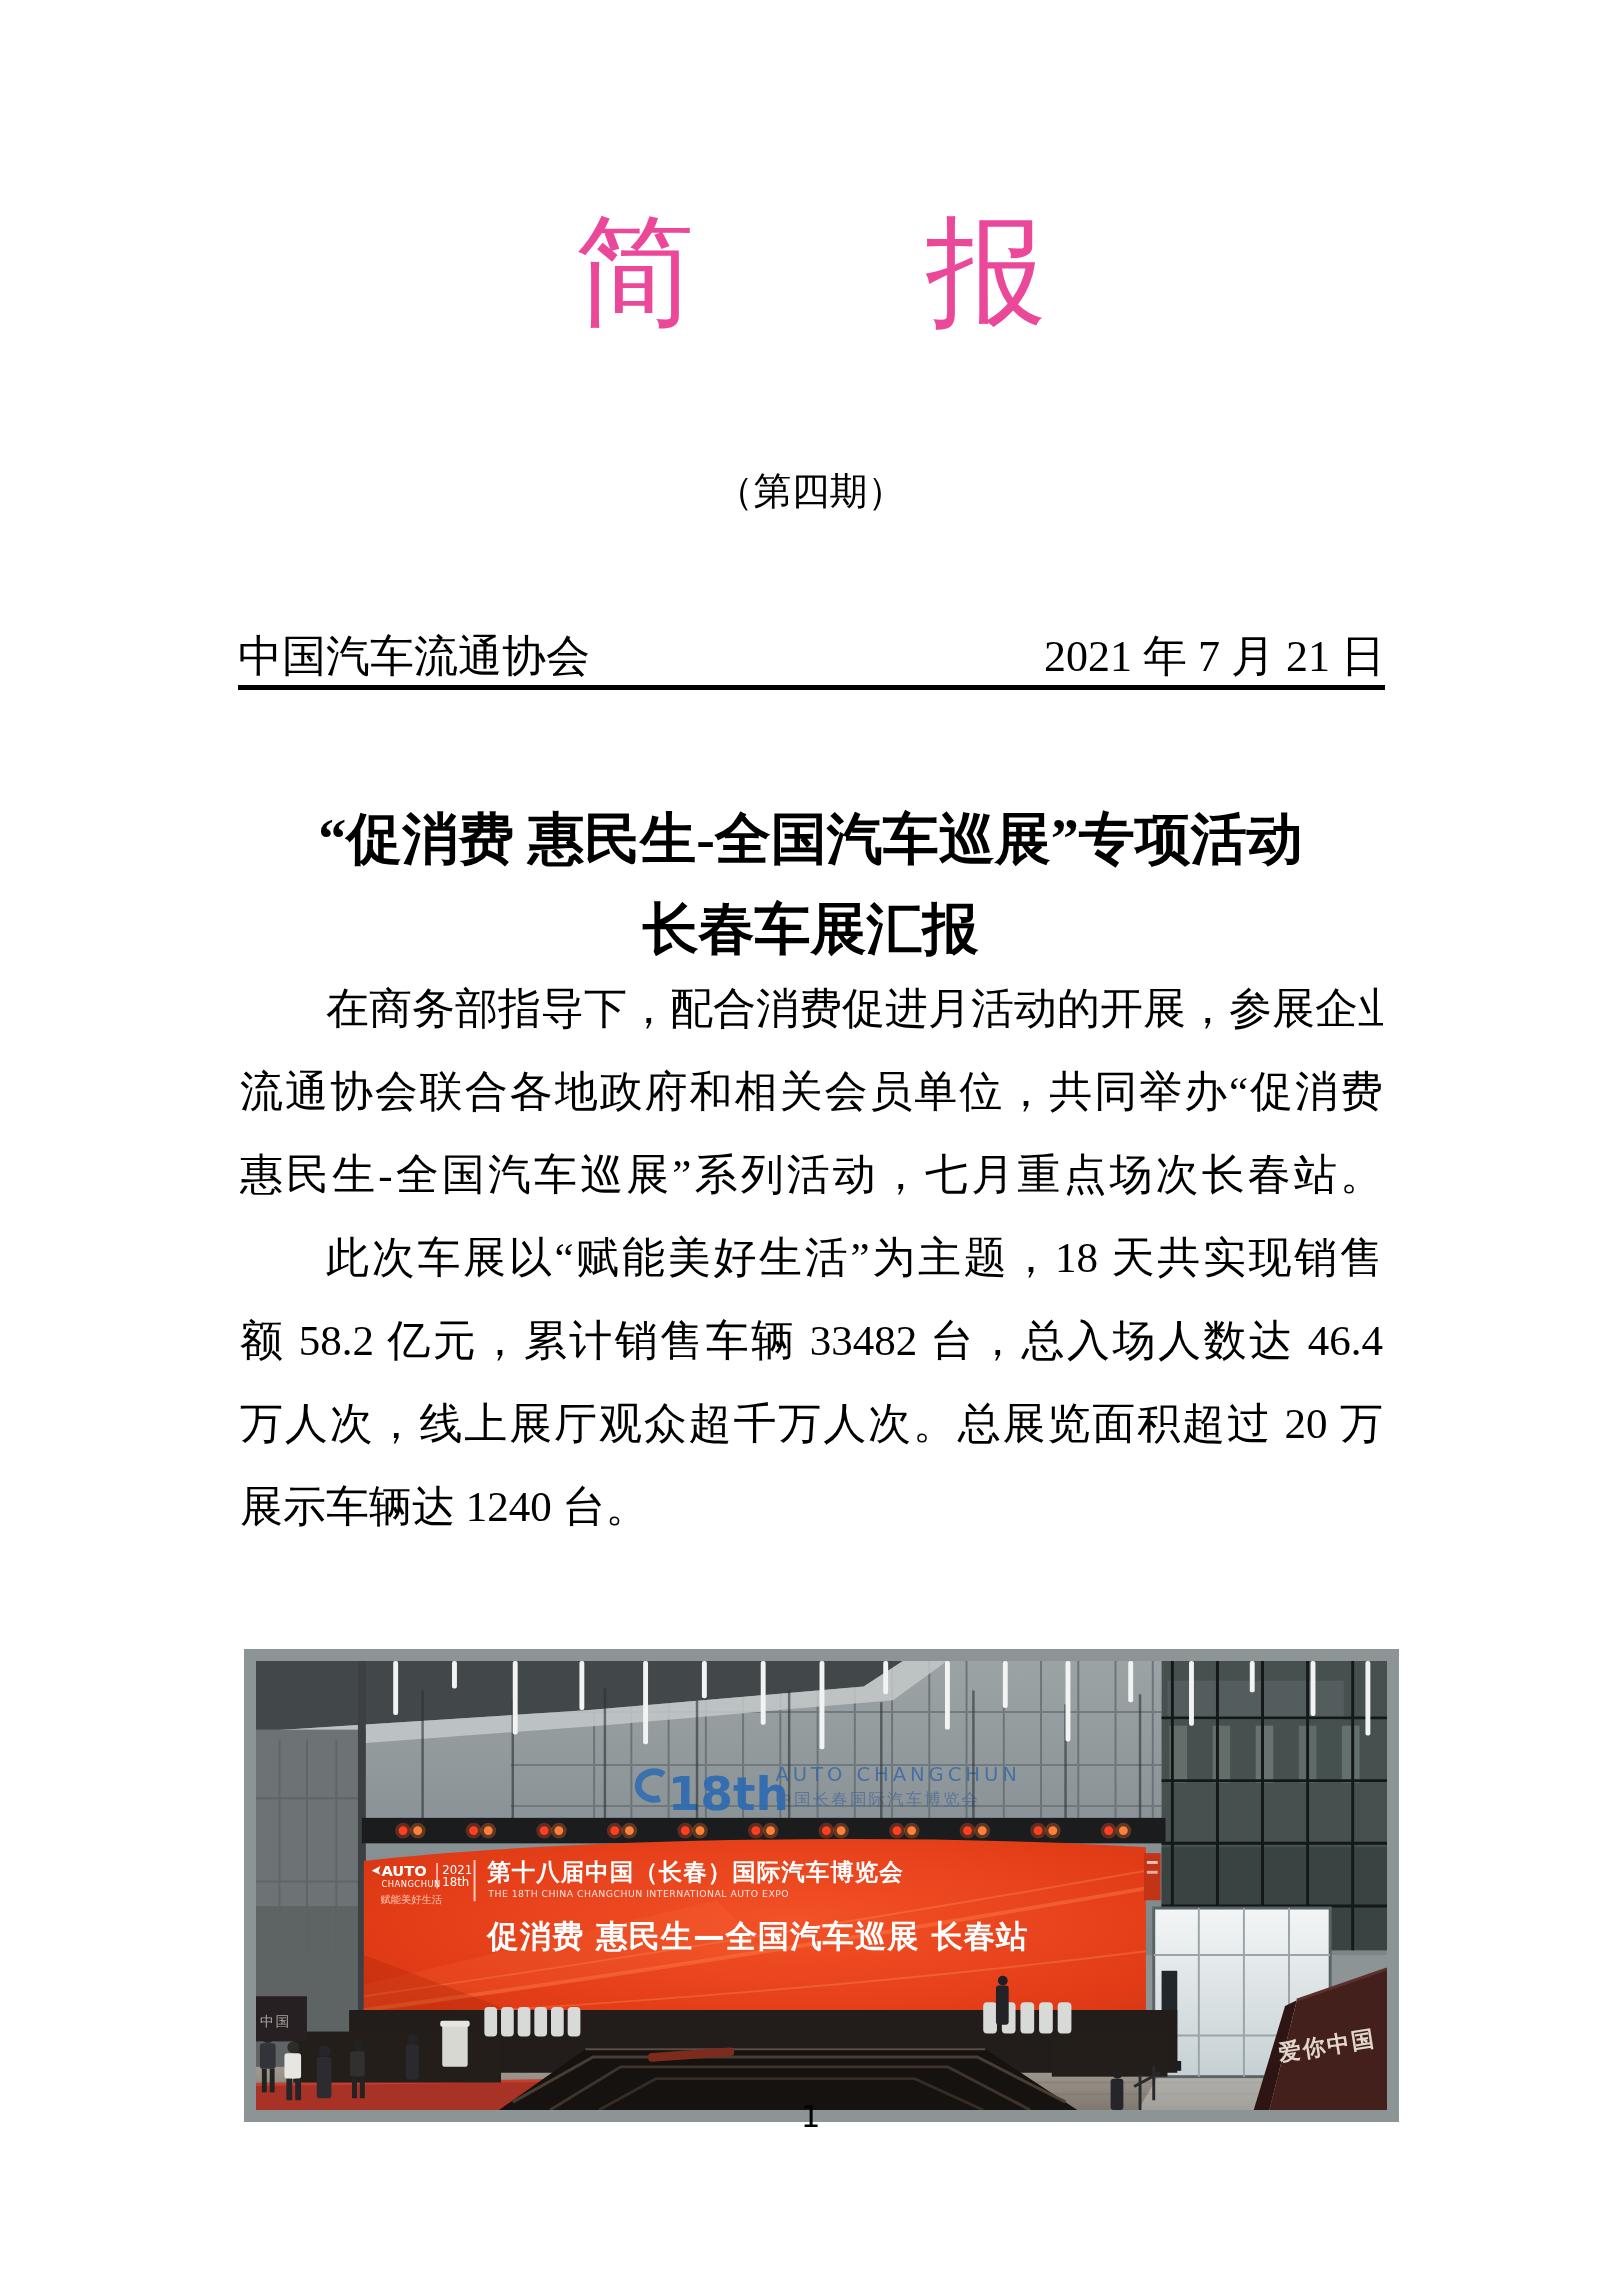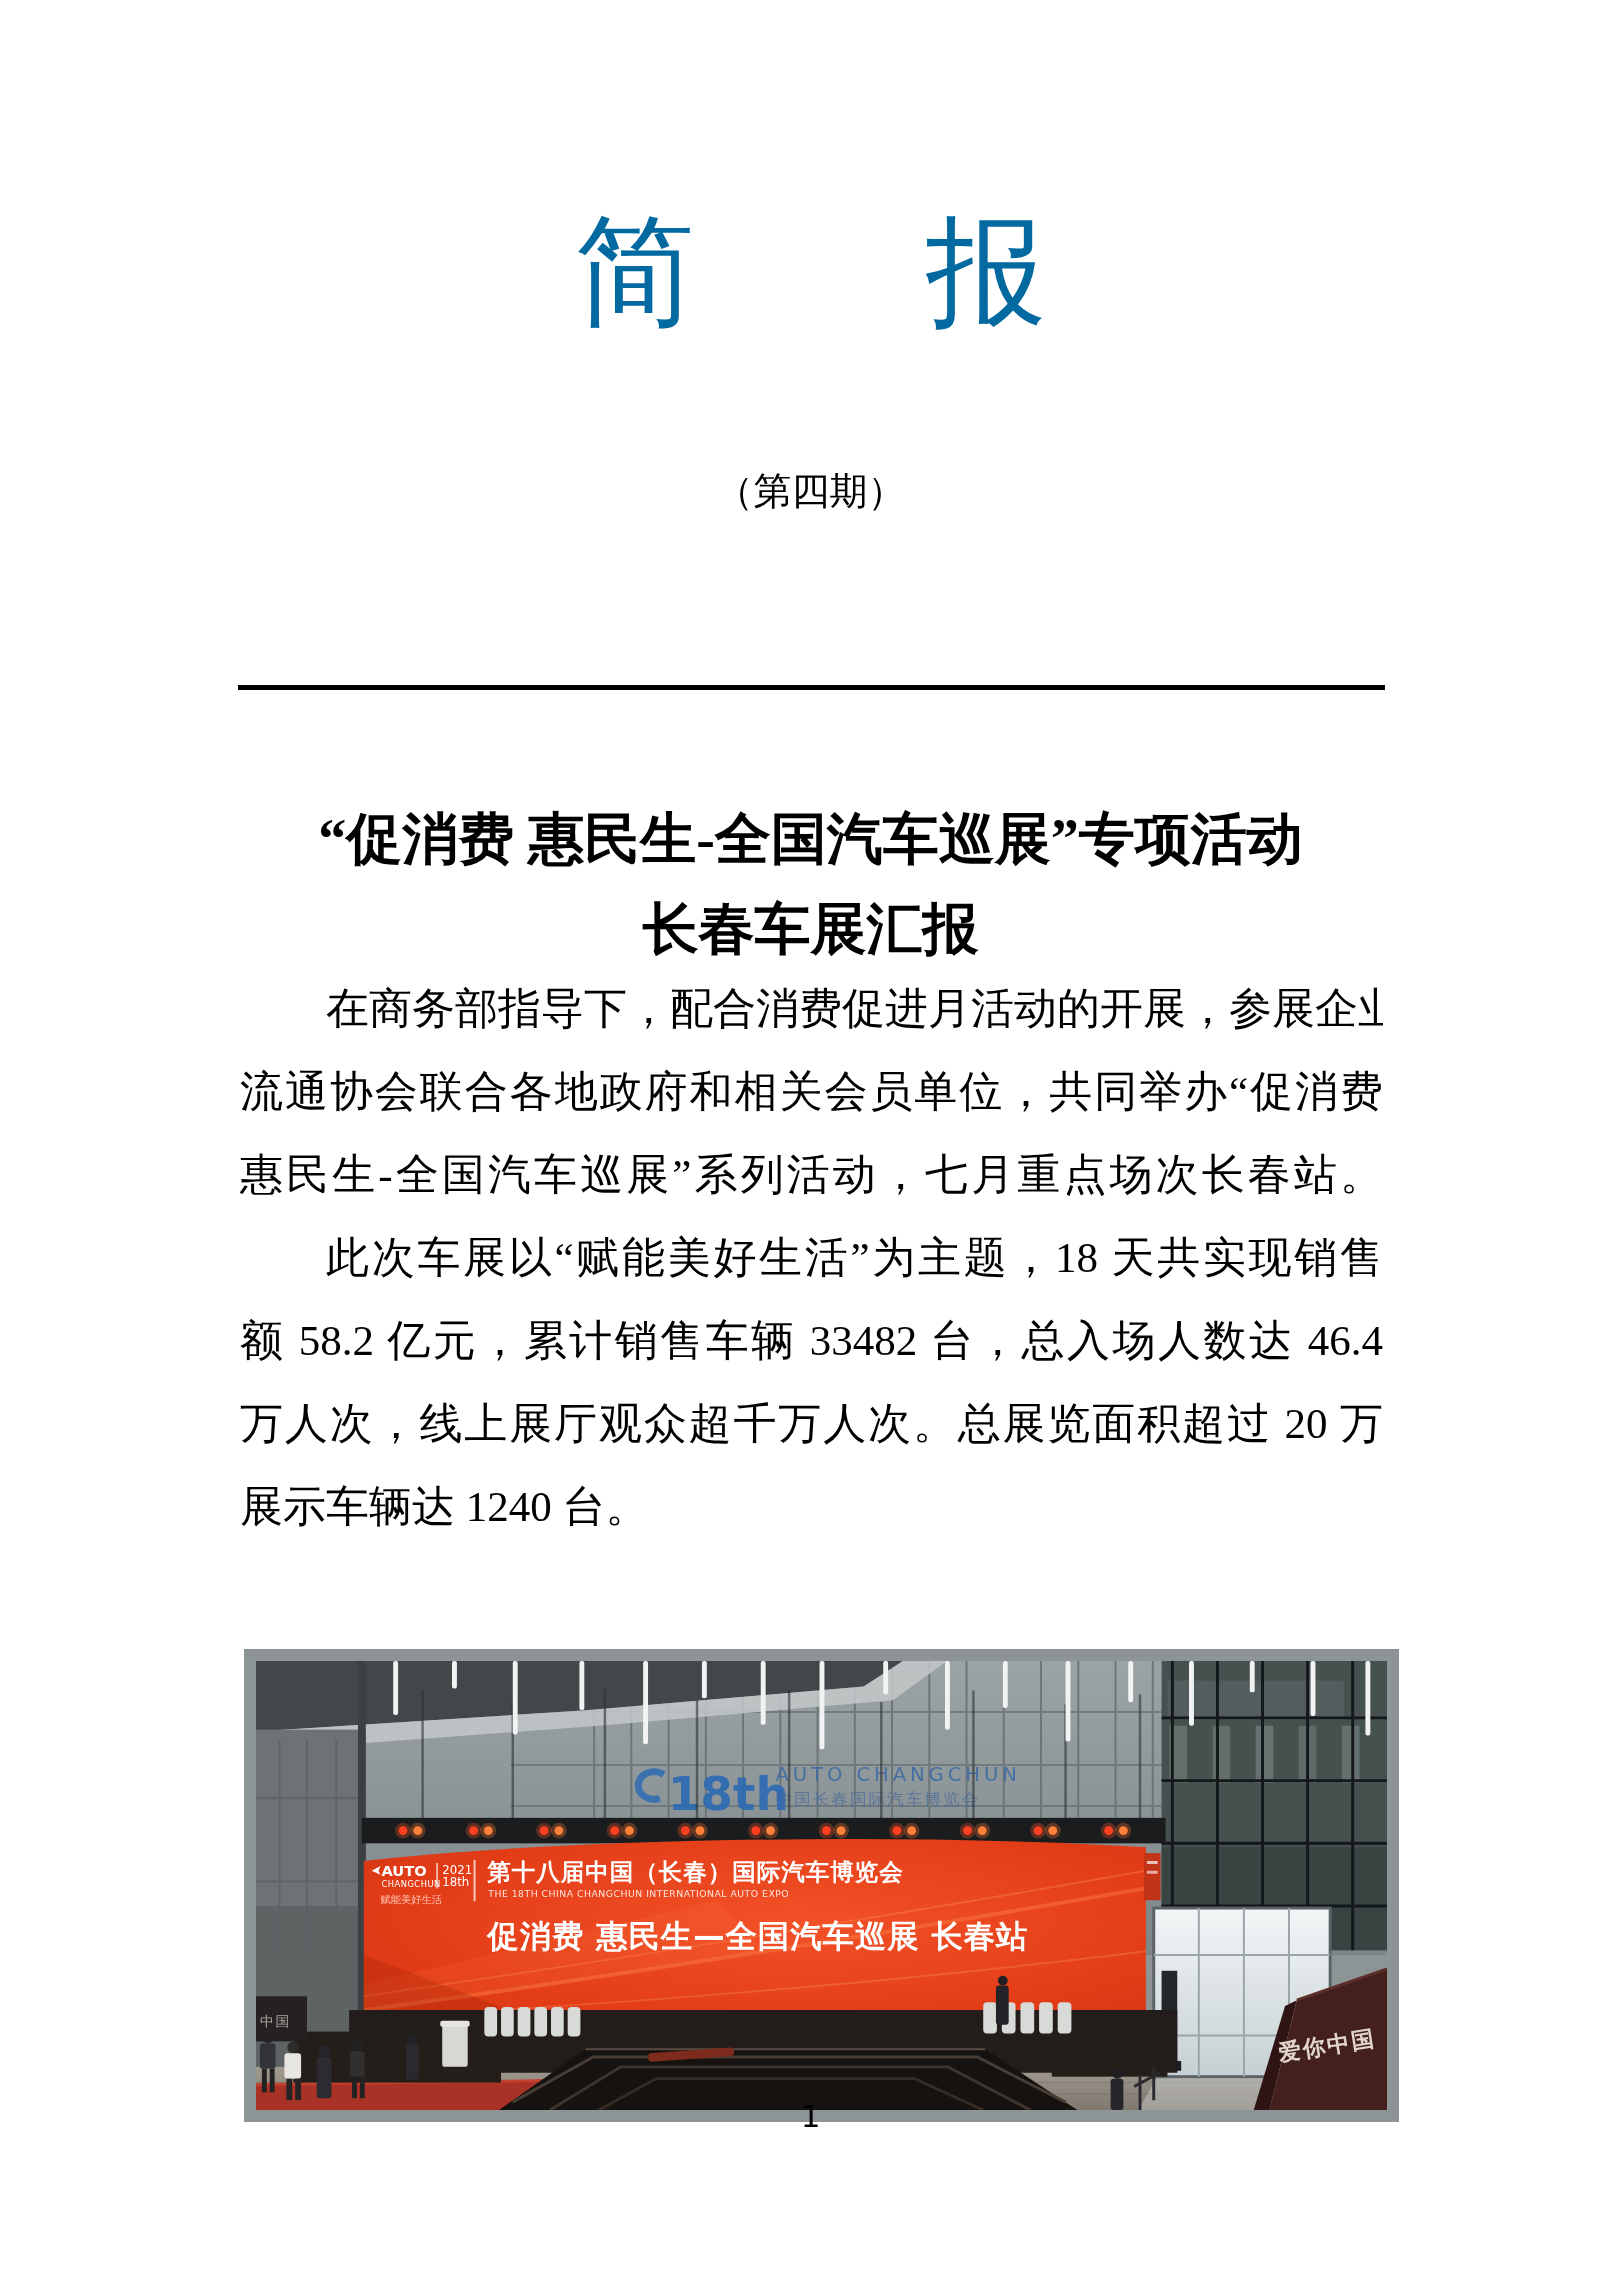--- a/index.html
+++ b/index.html
@@ -4,21 +4,21 @@
 <style>
   html,body { margin:0; padding:0; background:#ffffff; }
   .page {
     position:relative; width:1621px; height:2293px; background:#ffffff;
     font-family:"Liberation Serif","DejaVu Serif",serif; color:#000;
     overflow:hidden;
   }
   .masthead {
     position:absolute; top:204px; left:0; width:100%;
     text-align:center; font-size:120px; line-height:1.15;
-    color:#0369a1; word-spacing:201px; white-space:nowrap;
+    color:#ec4899; word-spacing:201px; white-space:nowrap;
   }
   .issue {
     position:absolute; top:469px; left:0; width:100%;
     text-align:center; font-size:38px; line-height:1.2;
   }
   .orgline {
     position:absolute; top:631px; left:238px; width:1147px;
     display:flex; justify-content:space-between; align-items:flex-end;
     font-size:44px; line-height:1.2; white-space:nowrap;
   }
@@ -55,20 +55,24 @@
 </style>
 </head>
 <body>
 
 <div class="page">
 
   <div class="masthead">简 报</div>
 
   <div class="issue">（第四期）</div>
 
+  <div class="orgline">
+    <span>中国汽车流通协会</span>
+    <span>2021 年 7 月 21 日</span>
+  </div>
   <div class="rule"></div>
 
   <div class="doc-title">
     <div>“促消费 惠民生-全国汽车巡展”专项活动</div>
     <div>长春车展汇报</div>
   </div>
 
   <div class="body-text">
     <div class="line indent">在商务部指导下，配合消费促进月活动的开展，参展企业</div>
     <div class="line">流通协会联合各地政府和相关会员单位，共同举办“促消费</div>

